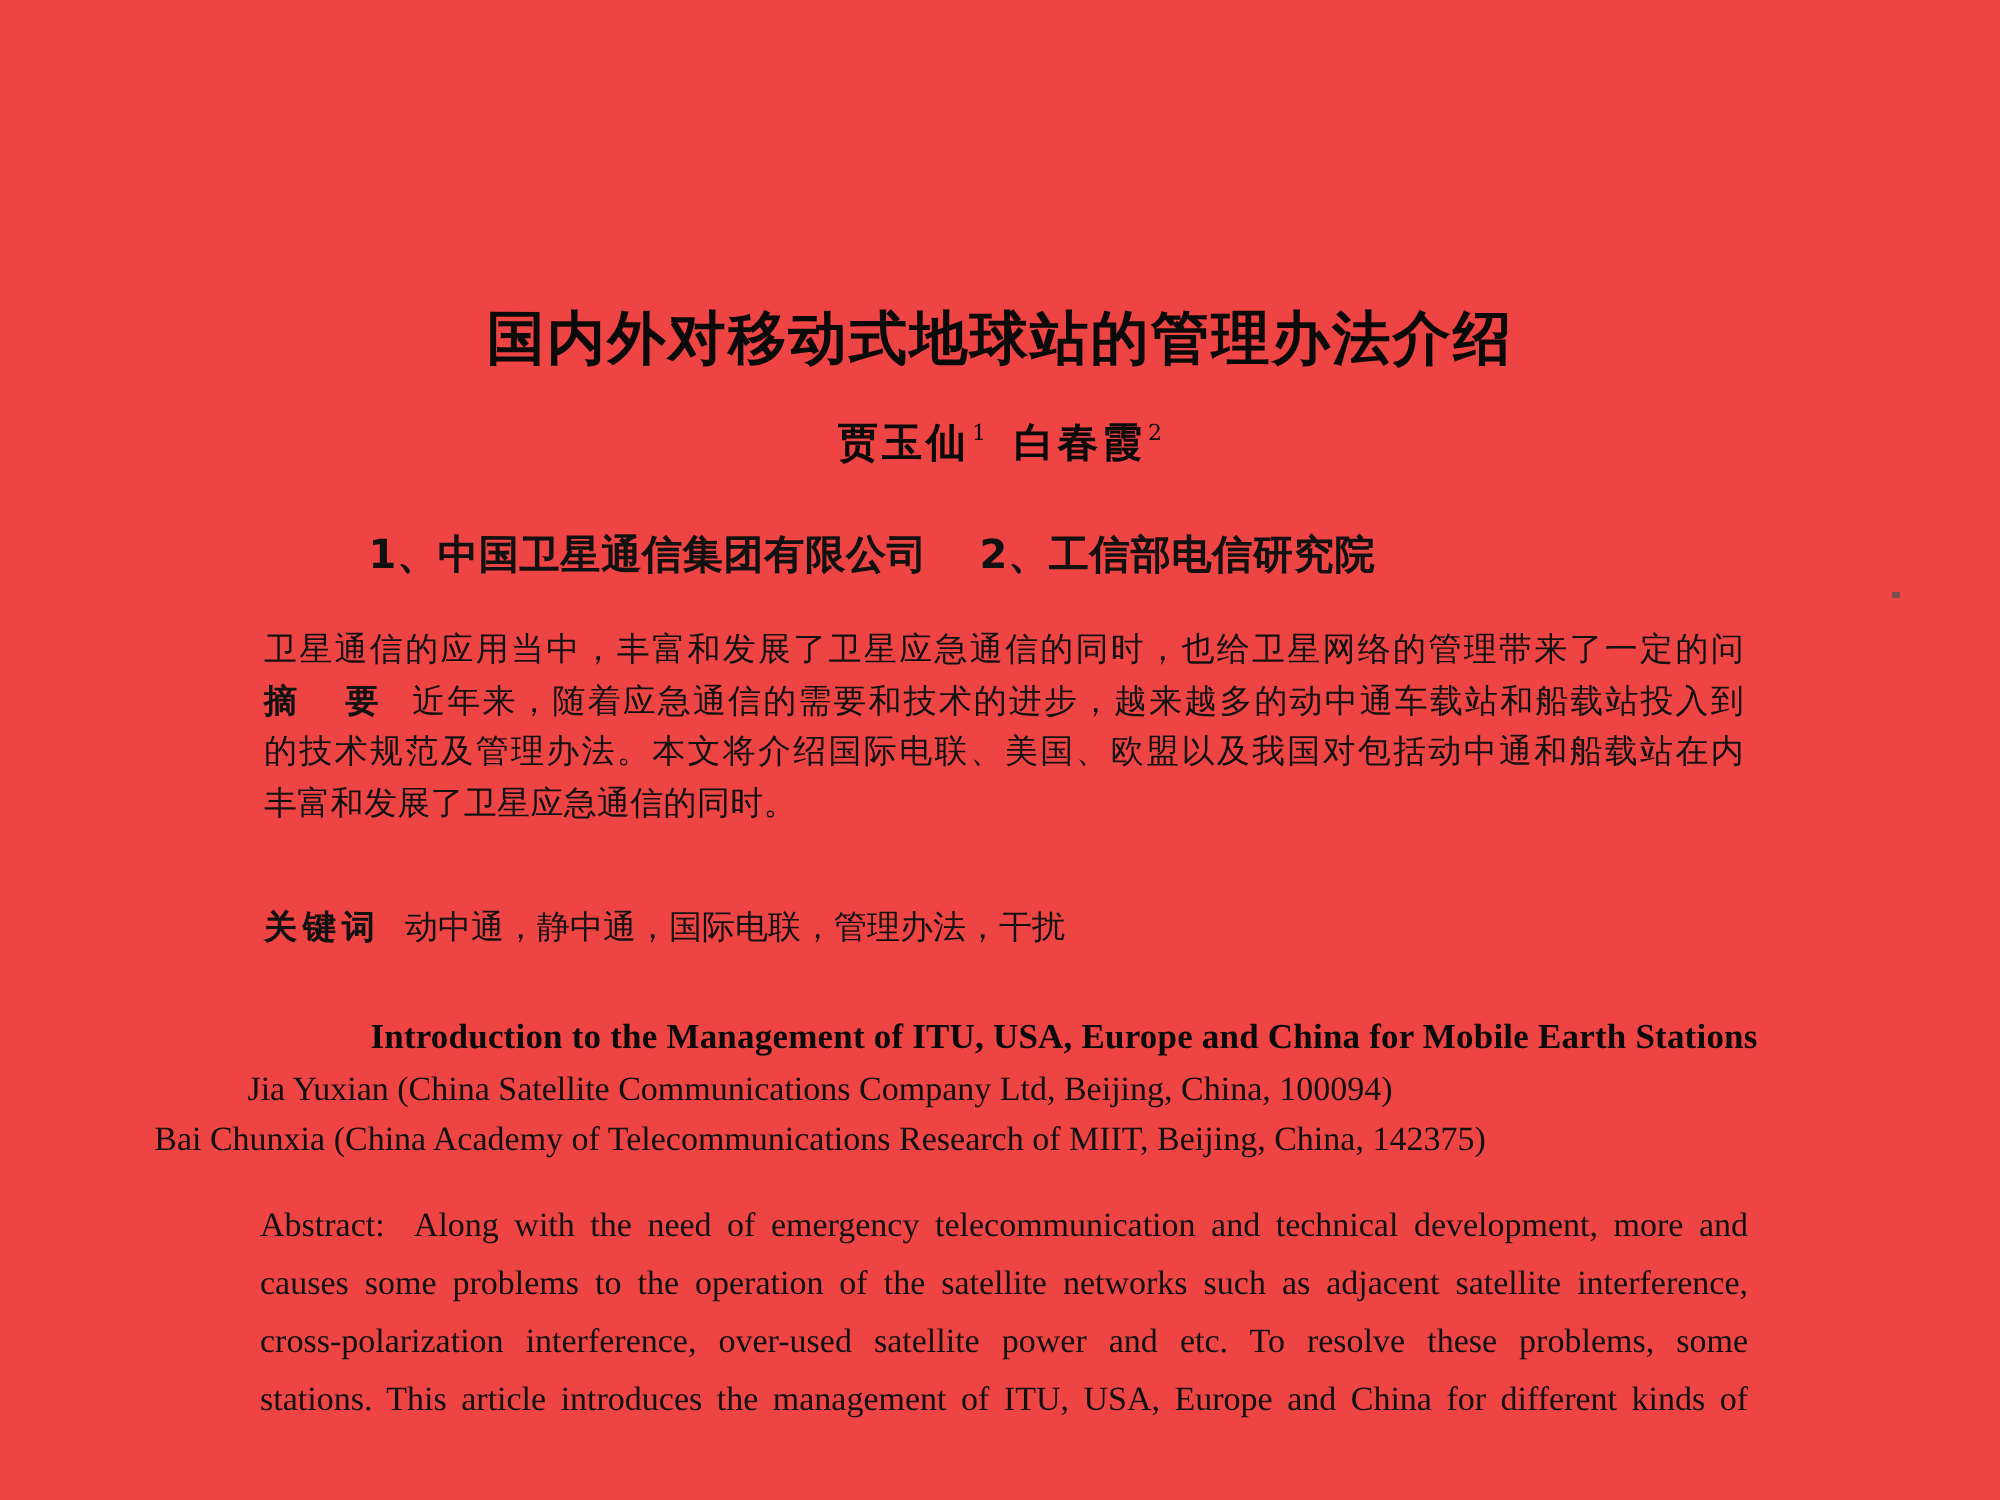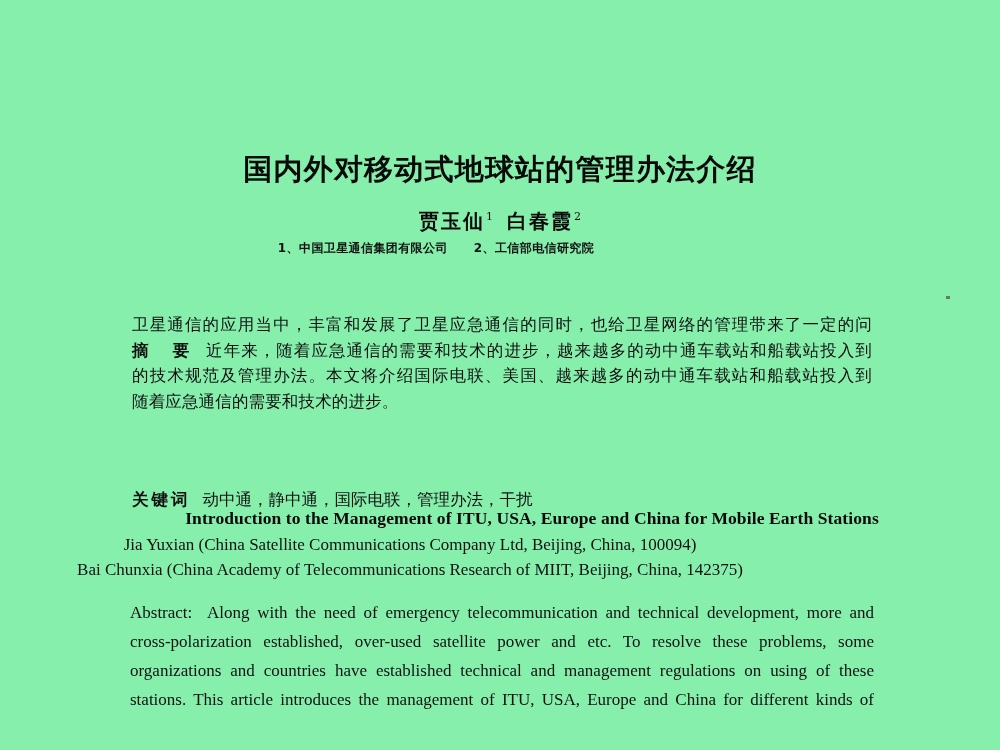--- a/index.html
+++ b/index.html
@@ -12,21 +12,21 @@
     height: 750px;
     overflow: hidden;
     font-family: "Liberation Serif", "DejaVu Serif", serif;
     color: #0d0d0d;
     position: relative;
   }
 
   .page {
     position: absolute;
     inset: 0;
-    background: #86efac;
+    background: #ef4444;
     overflow: hidden;
   }
 
   
   .doc-title {
     position: absolute;
     top: 152px;
     left: 0;
     width: 1000px;
     text-align: center;
@@ -54,26 +54,26 @@
     font-size: 11px;
     font-weight: 400;
     vertical-align: super;
     letter-spacing: 0;
     padding-left: 1px;
   }
   .authors .gap { display: inline-block; width: 14px; }
 
   .affiliations {
     position: absolute;
-    top: 240px;
+    top: 264px;
     left: 0;
     width: 872px;
     text-align: center;
     font-family: "DejaVu Sans", "Liberation Sans", sans-serif;
-    font-size: 12px;
+    font-size: 20px;
     font-weight: 700;
     letter-spacing: 0.4px;
     color: #111;
   }
   .affiliations .sep { display: inline-block; width: 26px; }
 
   
   .cn-block {
     position: absolute;
     top: 312px;
@@ -97,25 +97,24 @@
     font-weight: 700;
     letter-spacing: 3px;
   }
   .lbl-gap { display: inline-block; width: 12px; }
 
   .cn-keywords {
     position: absolute;
     top: 452px;
     left: 132px;
     width: 740px;
-    font-family: Liberation Mono, monospace;
+    font-family: Liberation Sans, sans-serif;
     font-size: 16.5px;
     line-height: 25px;
     color: #111;
-    margin-top: 36px;
   }
 
   
   .en-title {
     position: absolute;
     top: 508px;
     left: 0;
     width: 1000px;
     text-align: center;
     font-family: "Liberation Serif", "DejaVu Serif", serif;
@@ -180,38 +179,38 @@
     <span>贾玉仙</span><sup>1</sup><span class="gap"></span><span>白春霞</span><sup>2</sup>
   </div>
 
   <div class="affiliations">
     <span>1、中国卫星通信集团有限公司</span><span class="sep"></span><span>2、工信部电信研究院</span>
   </div>
 
   <div class="cn-block">
     <div class="cn-line justify">卫星通信的应用当中，丰富和发展了卫星应急通信的同时，也给卫星网络的管理带来了一定的问</div>
     <div class="cn-line justify"><span class="lbl">摘　要</span><span class="lbl-gap"></span><span>近年来，随着应急通信的需要和技术的进步，越来越多的动中通车载站和船载站投入到</span></div>
-    <div class="cn-line justify">的技术规范及管理办法。本文将介绍国际电联、美国、越来越多的动中通车载站和船载站投入到</div>
-    <div class="cn-line">随着应急通信的需要和技术的进步。</div>
+    <div class="cn-line justify">的技术规范及管理办法。本文将介绍国际电联、美国、欧盟以及我国对包括动中通和船载站在内</div>
+    <div class="cn-line">丰富和发展了卫星应急通信的同时。</div>
   </div>
 
   <div class="cn-keywords">
     <span class="lbl">关键词</span><span class="lbl-gap"></span><span>动中通，静中通，国际电联，管理办法，干扰</span>
   </div>
 
   <div class="en-title">Introduction to the Management of ITU, USA, Europe and China for Mobile Earth Stations</div>
 
   <div class="en-affil">
     <div>Jia Yuxian (China Satellite Communications Company Ltd, Beijing, China, 100094)</div>
     <div>Bai Chunxia (China Academy of Telecommunications Research of MIIT, Beijing, China, 142375)</div>
   </div>
 
   <div class="en-abstract">
     <span class="en-line"><span class="en-lbl">Abstract:</span>&nbsp; <span>Along with the need of emergency telecommunication and technical development, more and</span></span>
-    <span class="en-line">cross-polarization established, over-used satellite power and etc. To resolve these problems, some</span>
-    <span class="en-line">organizations and countries have established technical and management regulations on using of these</span>
+    <span class="en-line">causes some problems to the operation of the satellite networks such as adjacent satellite interference,</span>
+    <span class="en-line">cross-polarization interference, over-used satellite power and etc. To resolve these problems, some</span>
     <span class="en-line">stations. This article introduces the management of ITU, USA, Europe and China for different kinds of</span>
 
   </div>
 
   <div class="scan-dot"></div>
 
 </div>
 
 </body></html>

